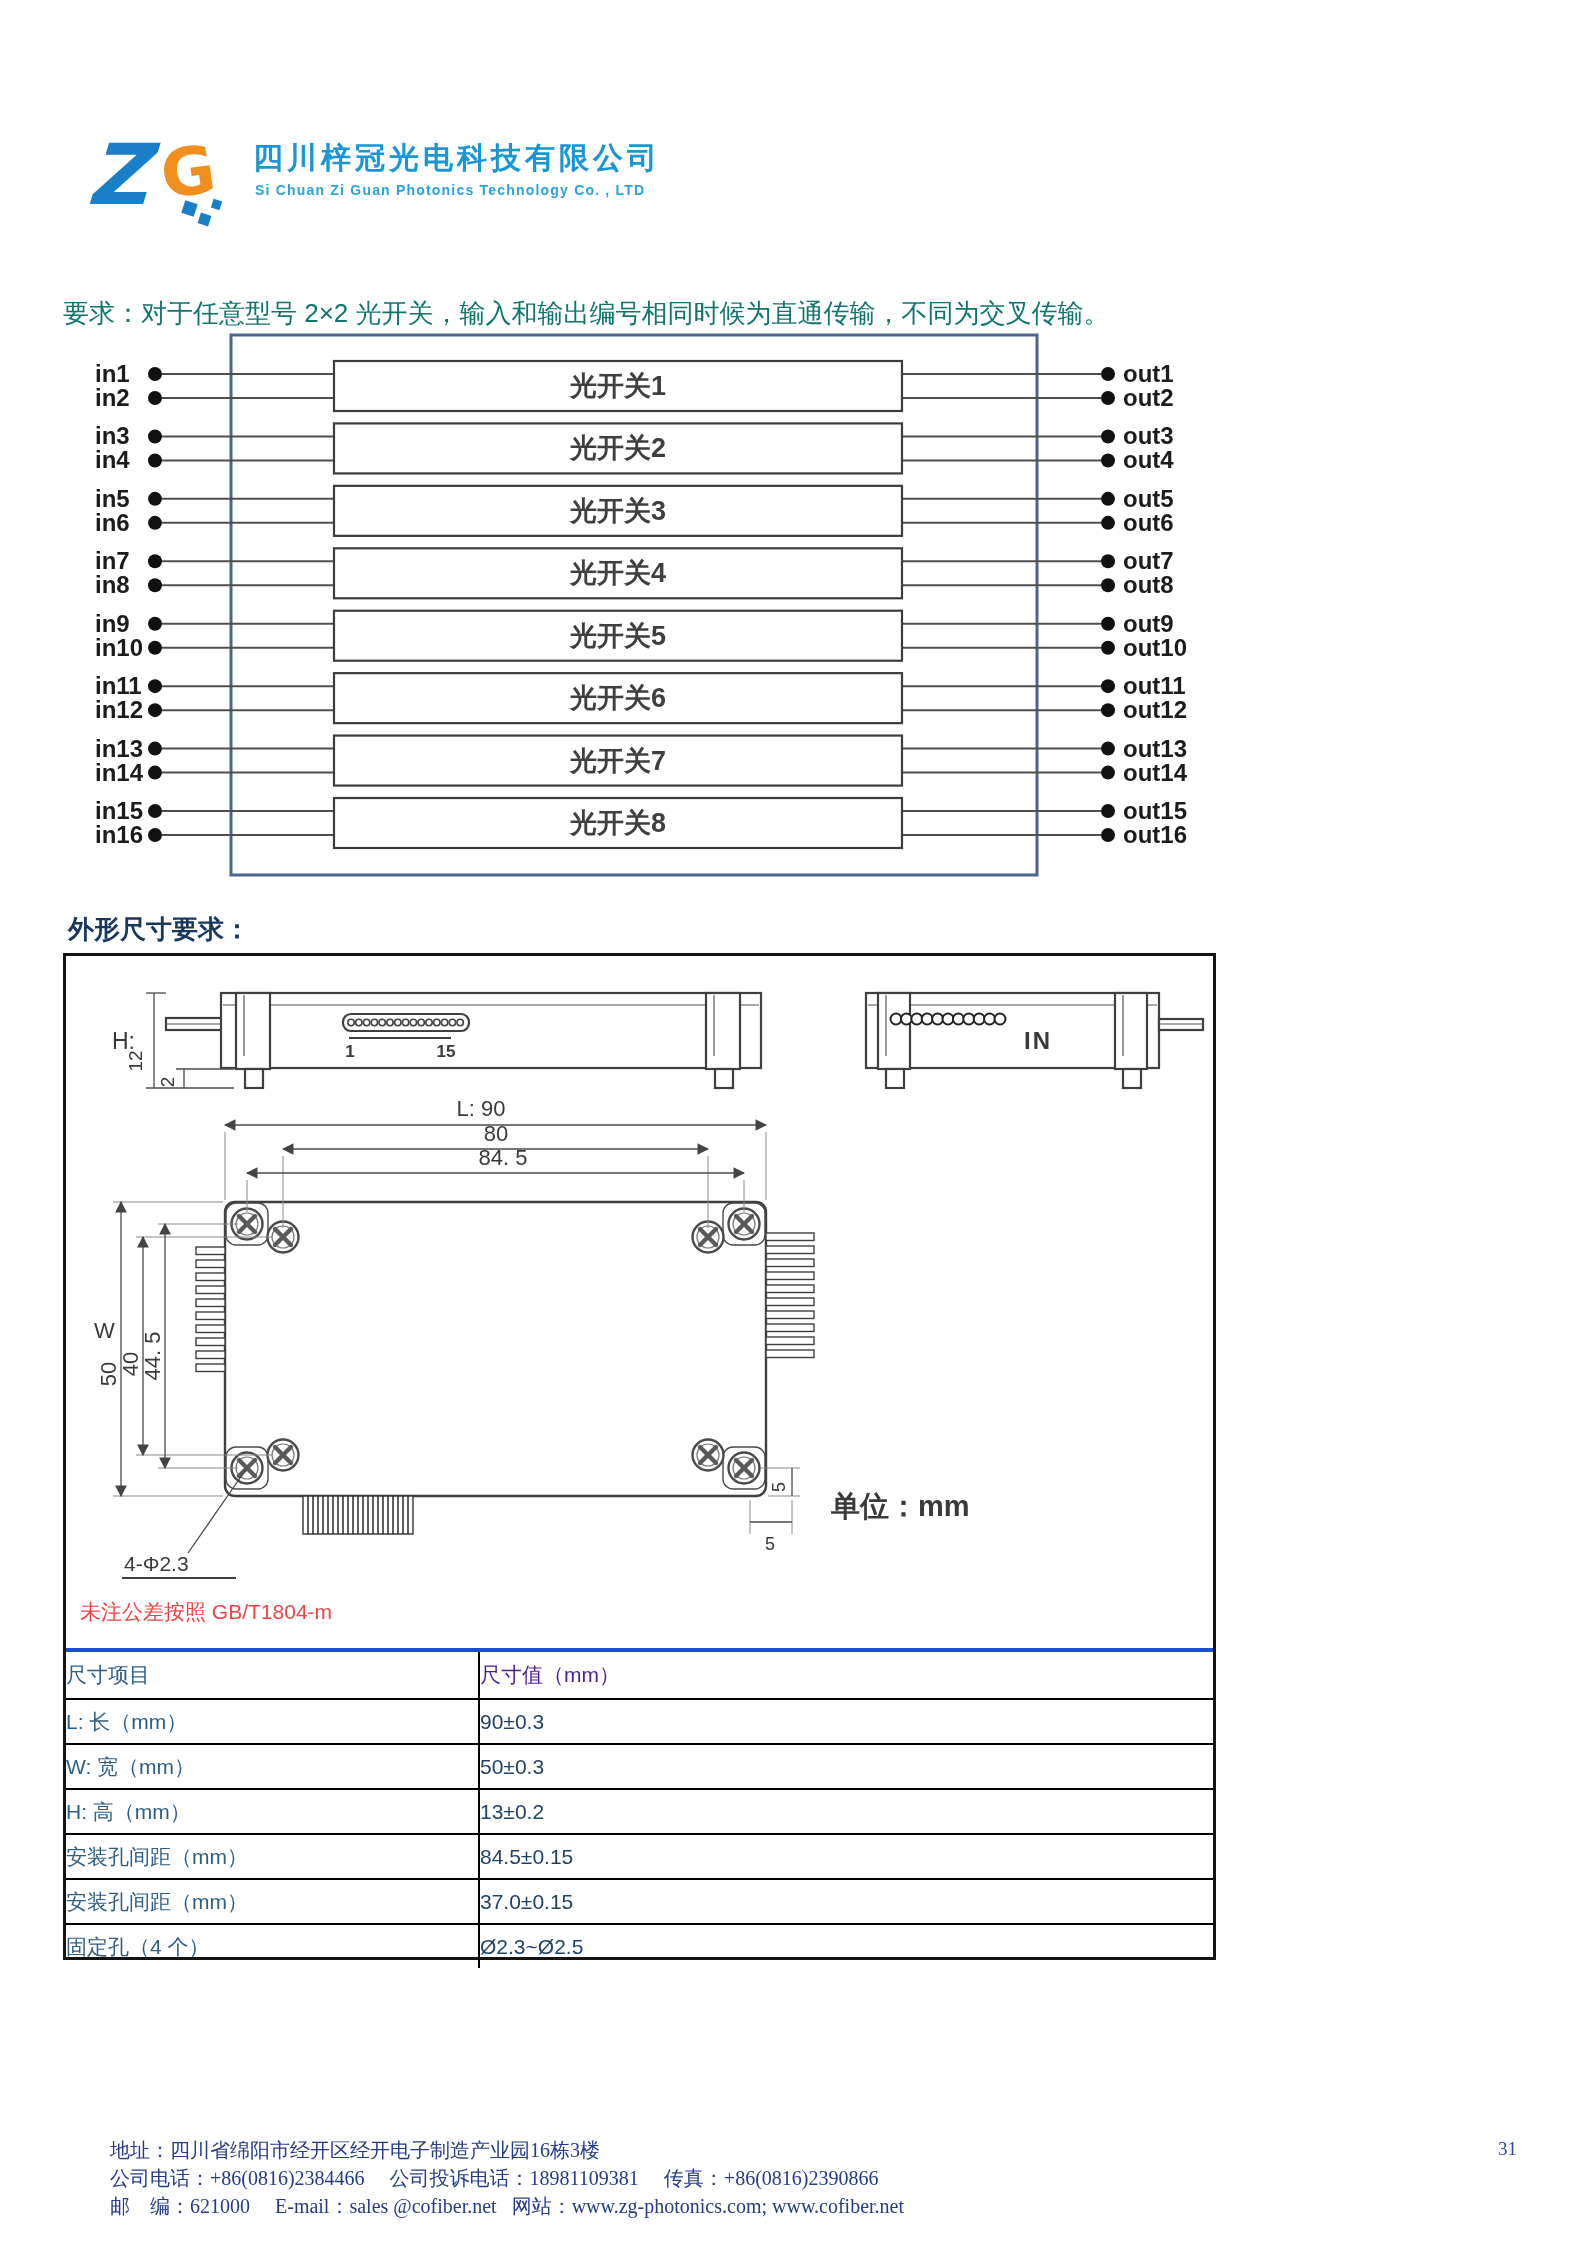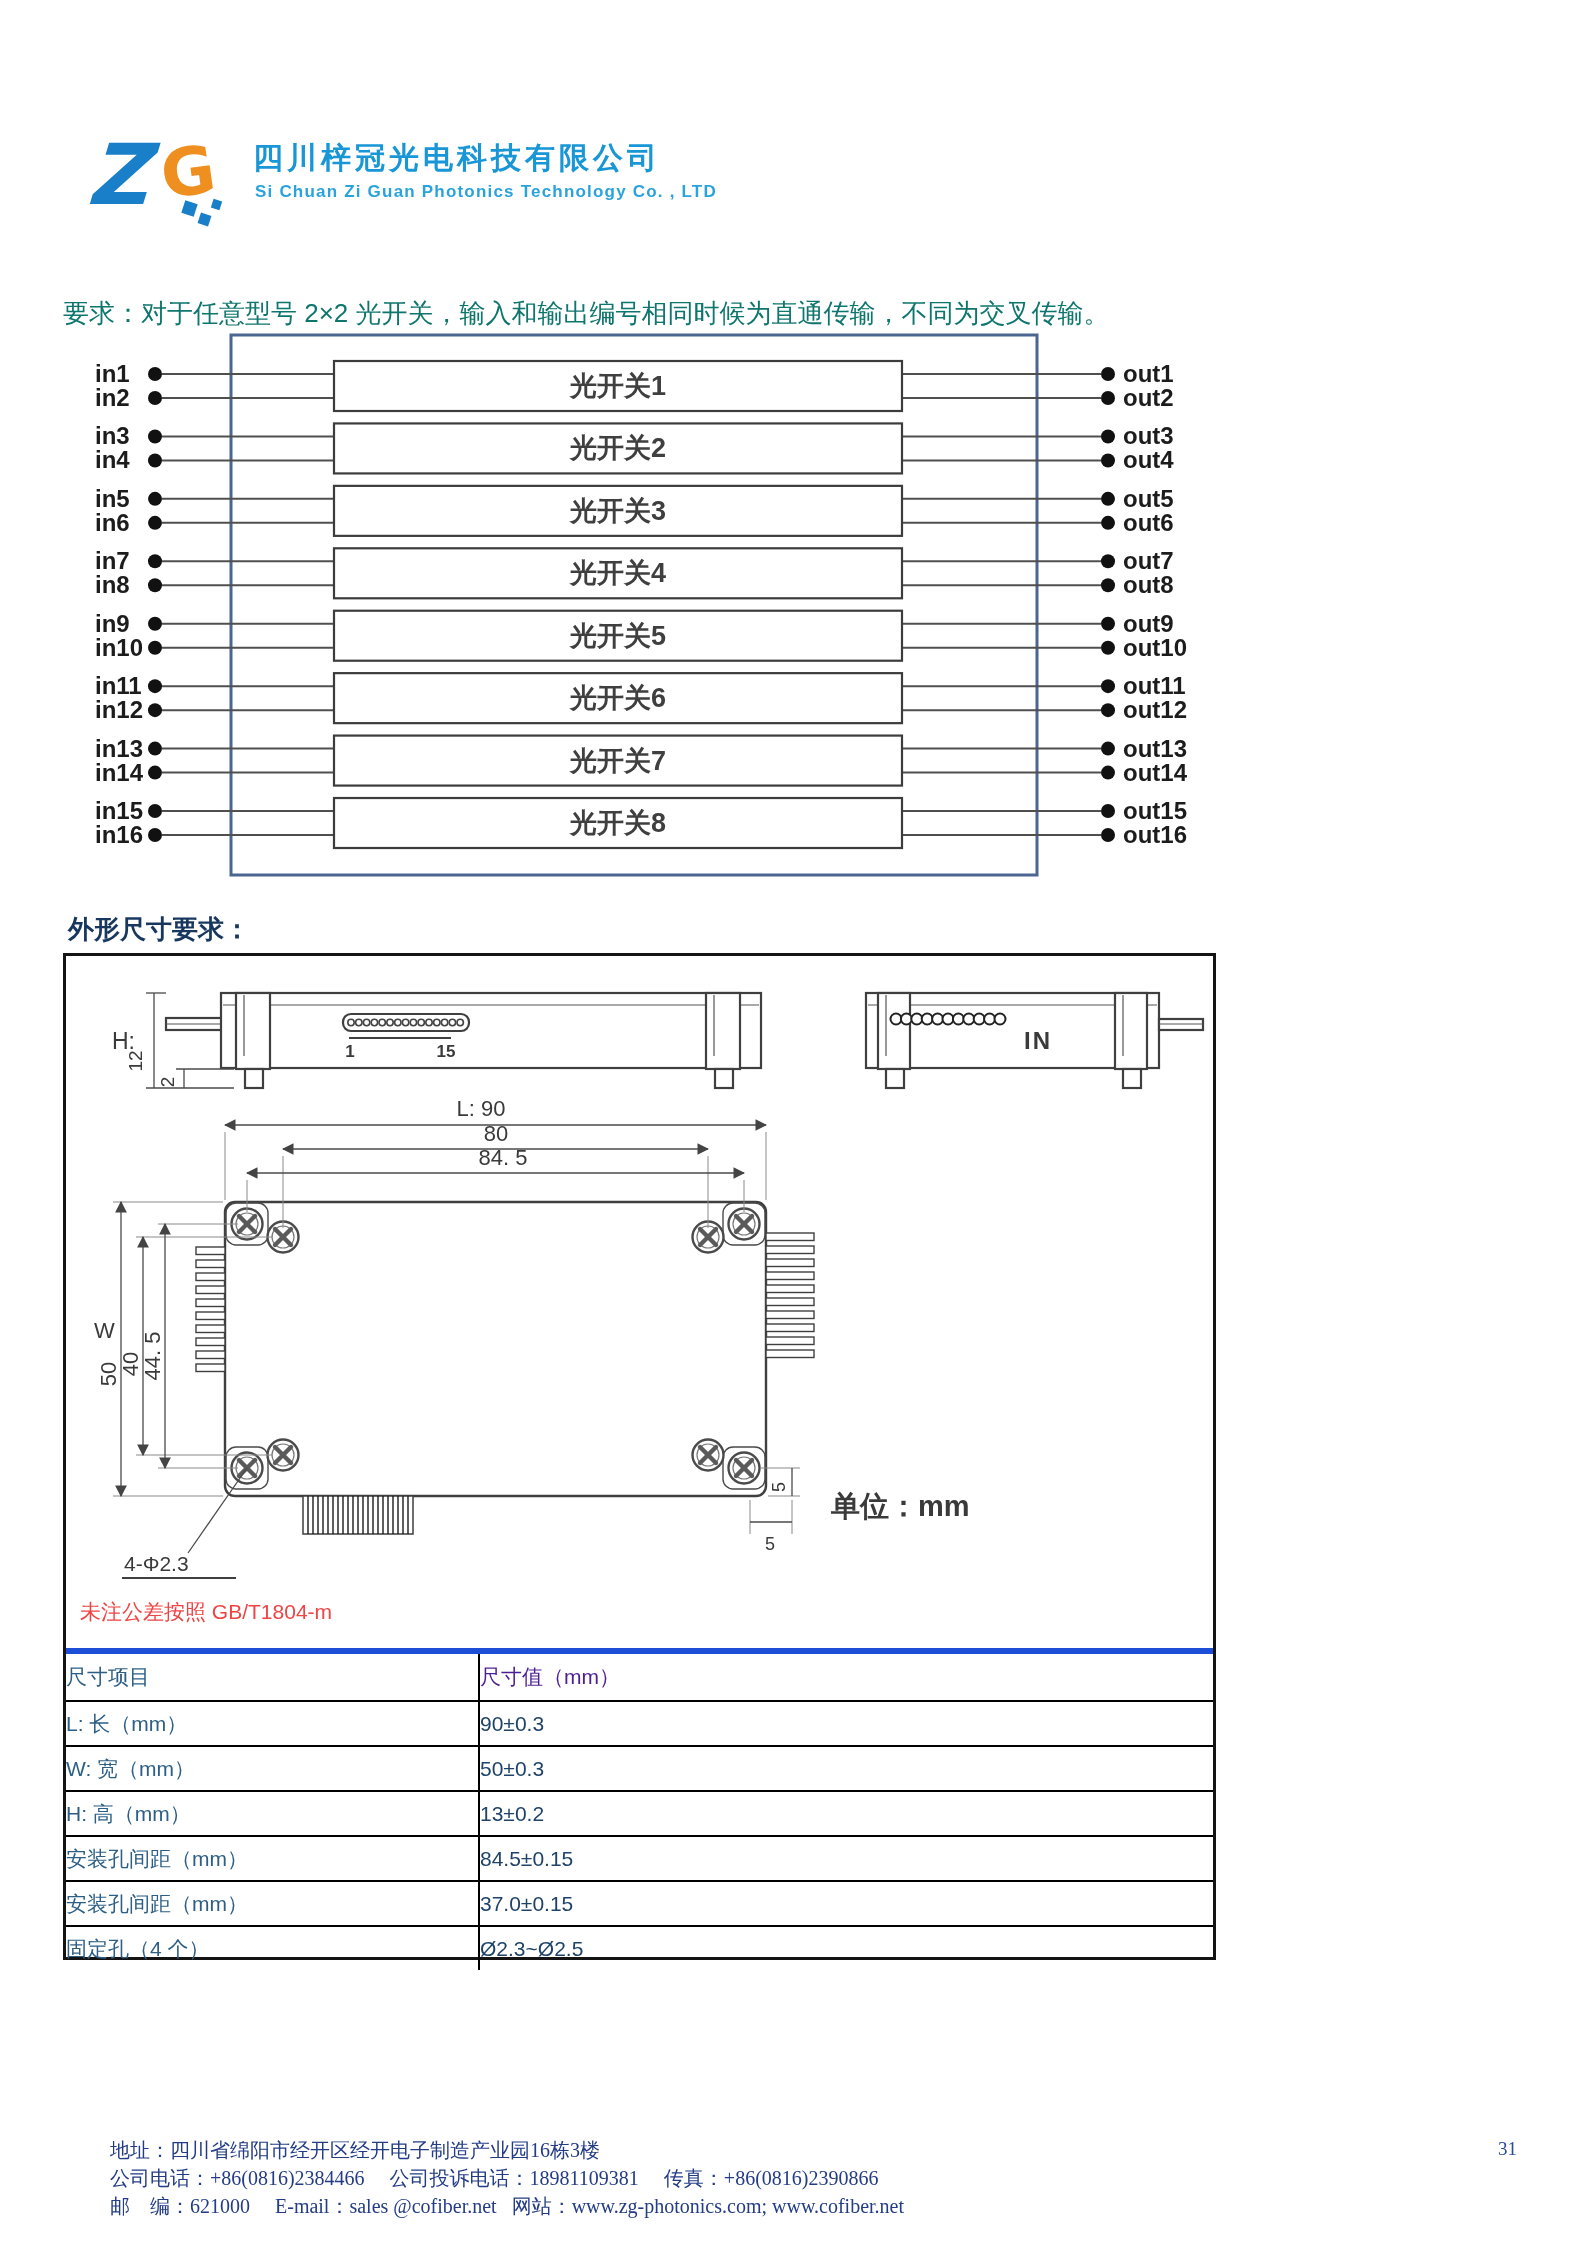--- a/index.html
+++ b/index.html
@@ -12,21 +12,21 @@
   .logo-z{position:absolute;left:0;top:-4px;font-family:"DejaVu Sans",sans-serif;
           font-weight:bold;font-style:italic;font-size:84px;color:#1a7fc9;transform:skewX(-6deg);}
   .logo-g{position:absolute;left:66px;top:4px;font-family:"DejaVu Sans",sans-serif;
           font-weight:bold;font-size:66px;color:#ef8f1f;transform:rotate(-8deg);}
   .logo-sq{position:absolute;background:#1a7fc9;transform:rotate(18deg);}
   .logo-sq.s1{left:88px;top:72px;width:13px;height:13px;}
   .logo-sq.s2{left:104px;top:84px;width:11px;height:11px;}
   .logo-sq.s3{left:117px;top:70px;width:9px;height:9px;}
   .company-cn{position:absolute;left:158px;top:8px;font-size:30px;font-weight:bold;
               color:#1896d6;letter-spacing:4px;white-space:nowrap;}
-  .company-en{position:absolute;left:160px;top:52px;font-size:17px;font-weight:bold;
+  .company-en{position:absolute;left:160px;top:52px;font-size:14px;font-weight:bold;
               color:#2aa3dd;letter-spacing:1.2px;white-space:nowrap;}
 
   
   .req{position:absolute;left:63px;top:296px;width:1180px;font-family:Liberation Sans, sans-serif;
        font-size:26px;color:#0f766e;white-space:pre;}
 
   
   .diagram{position:absolute;left:60px;top:330px;width:1180px;height:558px;}
   .swbox{fill:#ffffff;stroke:#3c3c3c;stroke-width:2.2;}
   .swlabel{font-family:"Liberation Sans",sans-serif;font-size:27px;font-weight:600;fill:#3f3f3f;
@@ -44,21 +44,21 @@
   .mthin{stroke:#555555;stroke-width:1.2;fill:none;}
   .mfill{fill:#ffffff;stroke:#3f3f3f;stroke-width:2.2;}
   .dimline{stroke:#4a4a4a;stroke-width:1.3;fill:none;}
   .extline{stroke:#8a8a8a;stroke-width:1;fill:none;}
   .dimtext{font-size:22px;fill:#3c3c3c;}
   .smalldim{font-size:18px;fill:#3c3c3c;}
   .tol-note{position:absolute;left:14px;top:642px;font-size:21px;color:#ef4444;}
 
   
   table.dims{position:absolute;left:0;top:692px;width:1147px;border-collapse:collapse;table-layout:fixed;
-             border-left:hidden;border-right:hidden;border-bottom:hidden;border-top:6px solid #1d4ed8;}
+             border-left:hidden;border-right:hidden;border-bottom:hidden;border-top:4px solid #1d4ed8;}
   table.dims td,table.dims th{border:2px solid #000;font-weight:normal;font-size:21px;height:43px;padding:0;}
   table.dims th{height:46px;}
   .c-item{width:412px;text-align:left;padding-left:14px;color:#2d5f86;}
   .c-val{text-align:left;color:#1f4368;}
   th.c-val{text-align:left;padding-left:14px;color:#4c1d95;}
 
   
   .footer{position:absolute;left:66px;top:2136px;font-family:"Liberation Serif",serif;
           font-size:20px;color:#233c85;line-height:28px;}
   .footer div{white-space:pre;margin-left:44px;}

